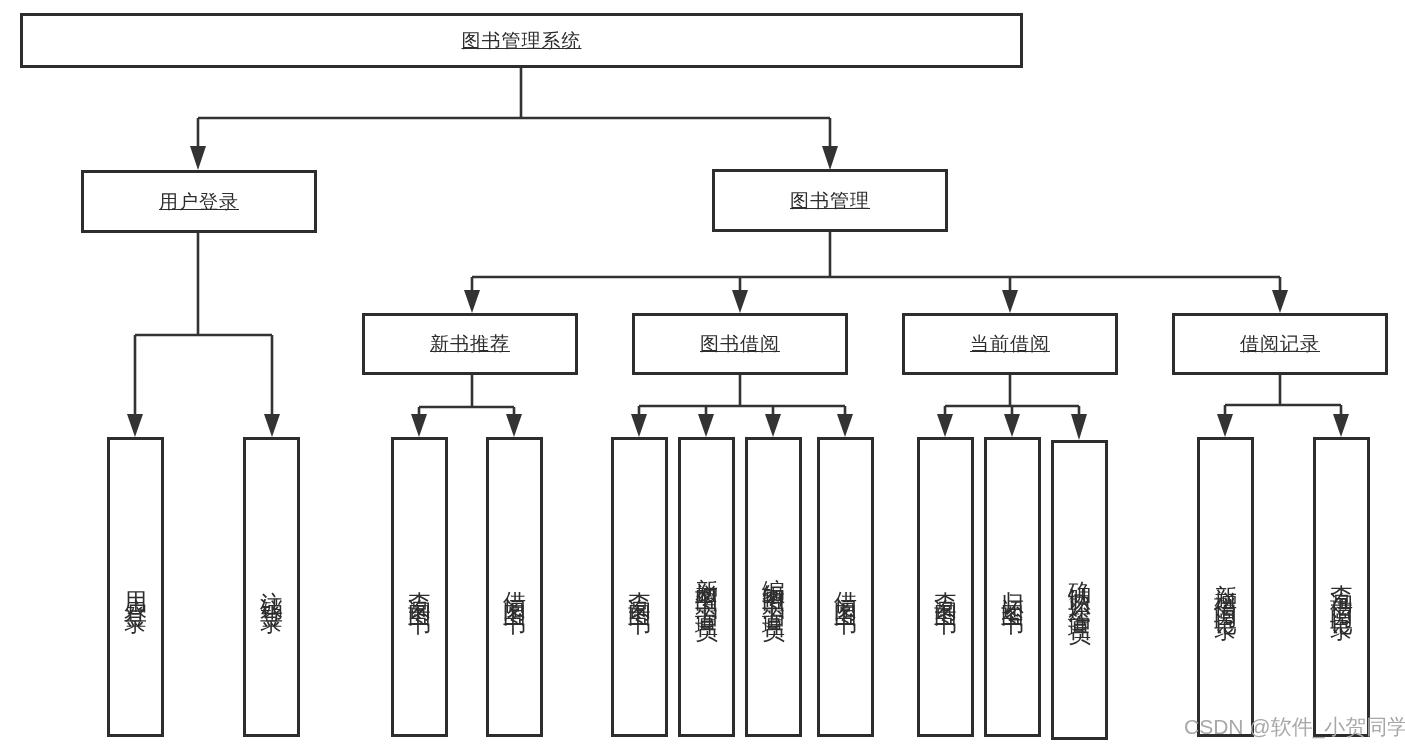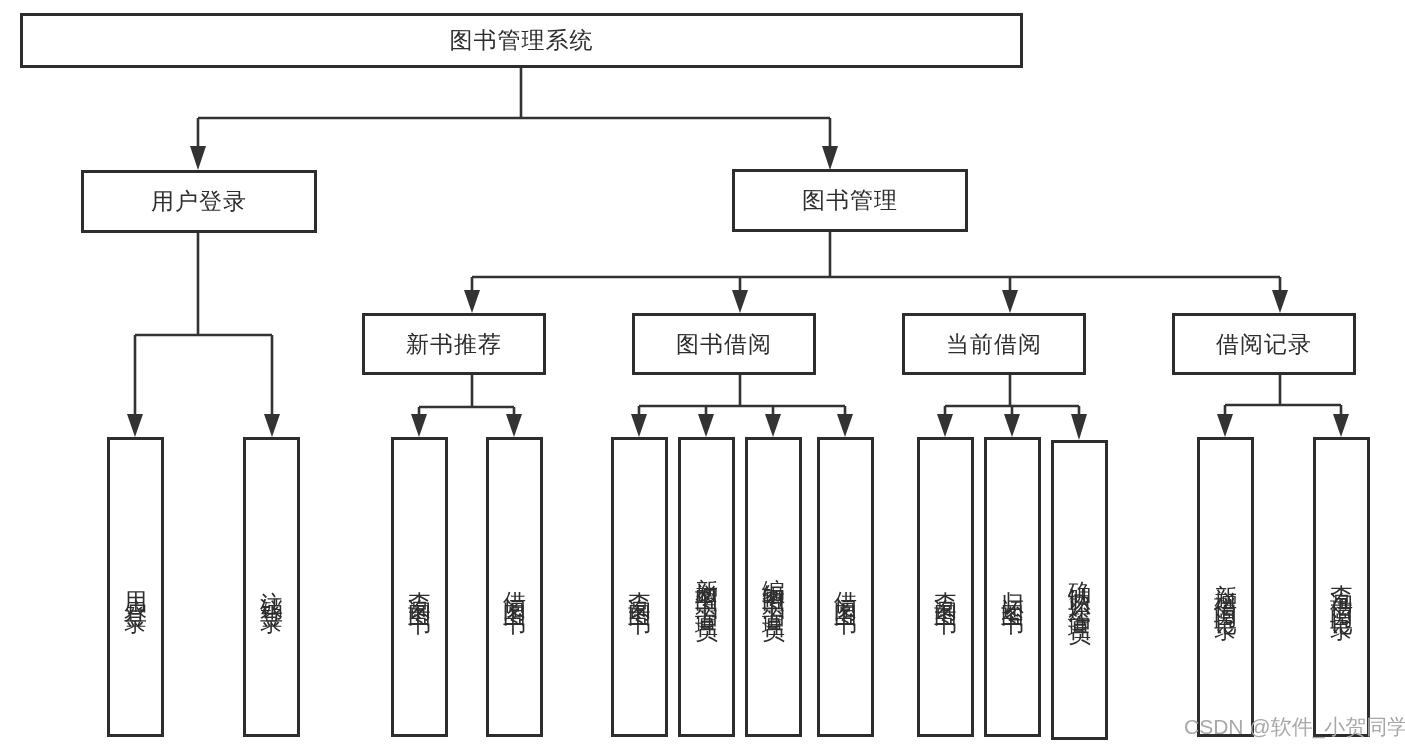--- a/index.html
+++ b/index.html
@@ -21,25 +21,25 @@
   .box {
     position: absolute;
     background: #ffffff;
     border: 3px solid #2d2d2d;
     box-sizing: border-box;
     display: flex;
     align-items: center;
     justify-content: center;
     text-align: center;
   }
-  .h-label { font-size: 23px; letter-spacing: 1px; white-space: nowrap; }
+  .h-label { font-size: 19px; letter-spacing: 1px; white-space: nowrap; text-decoration: underline; }
   .root-box   { left: 20px;  top: 13px;  width: 1003px; height: 55px; }
   .b-user     { left: 81px;  top: 170px; width: 236px;  height: 63px; }
-  .b-book     { left: 732px; top: 169px; width: 236px;  height: 63px; }
-  .grp        { top: 313px;  width: 184px; height: 62px; }
+  .b-book     { left: 712px; top: 169px; width: 236px;  height: 63px; }
+  .grp        { top: 313px;  width: 216px; height: 62px; }
   .g-new      { left: 362px; }
   .g-borrow   { left: 632px; }
   .g-current  { left: 902px; justify-content: center; }
   .g-records  { left: 1172px; text-align: center; }
   .leaf {
     top: 437px;
     width: 57px;
     height: 300px;
   }
   .leaf .v-label {

